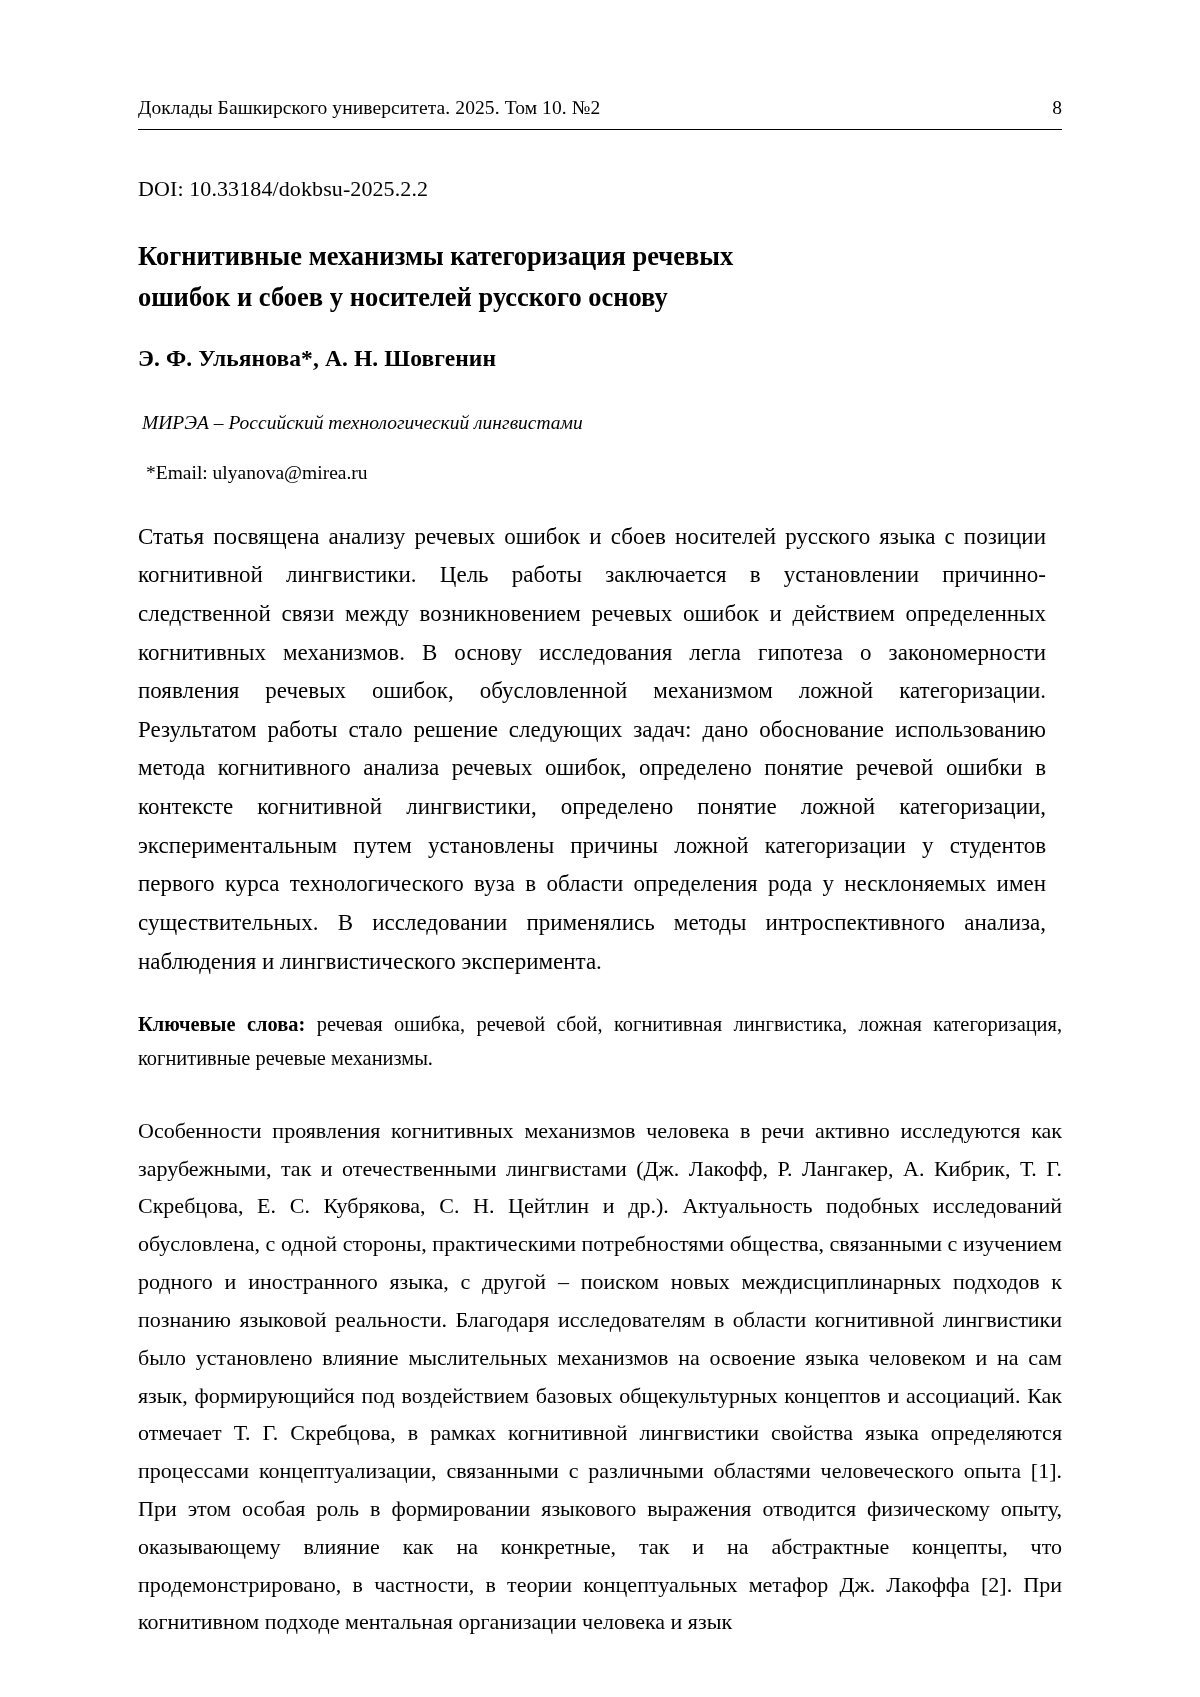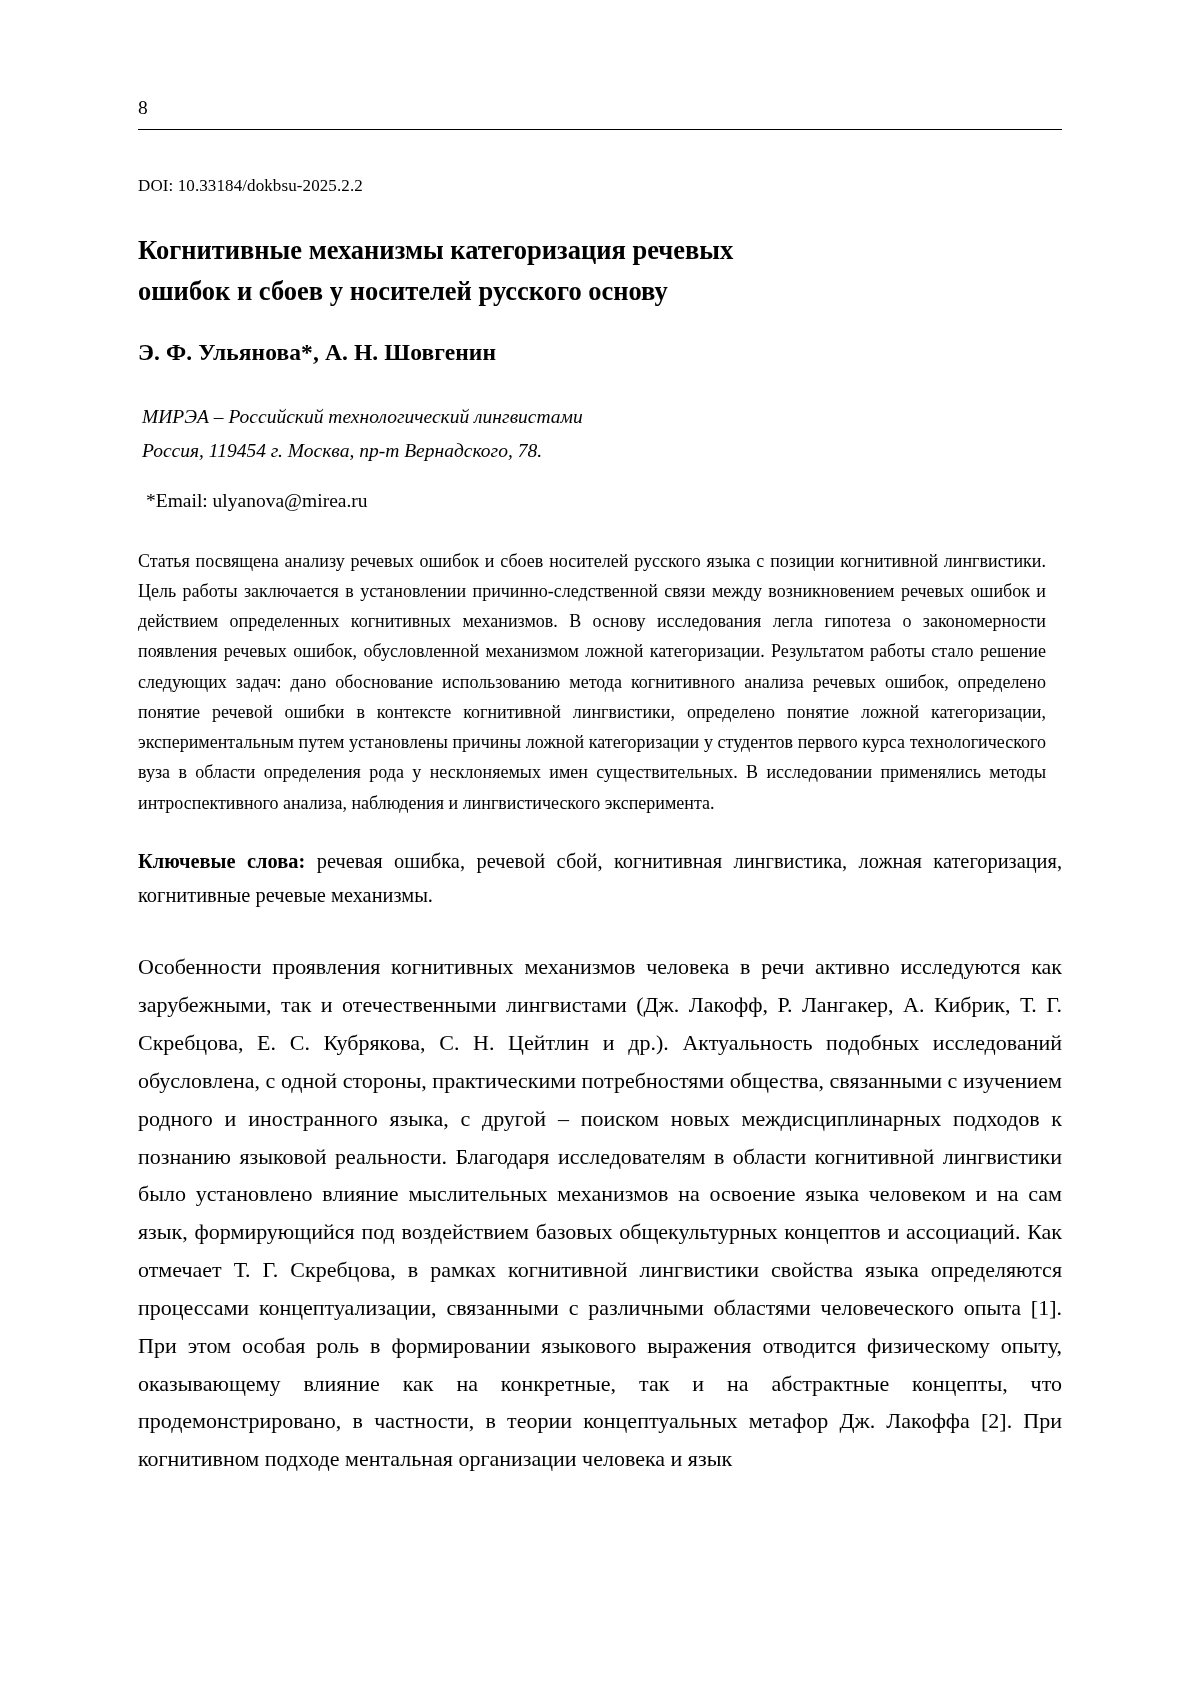--- a/index.html
+++ b/index.html
@@ -33,21 +33,21 @@
     margin-bottom: 46px;
   }
   .running-head .journal {
     letter-spacing: 0.1px;
   }
   .running-head .pagenum {
     font-size: 19.5px;
   }
   
   .doi {
-    font-size: 17px;
+    font-size: 22px;
     margin-bottom: 34px;
     letter-spacing: 0.1px;
   }
   
   .title {
     font-size: 26.5px;
     font-weight: bold;
     line-height: 1.55;
     margin: 0 0 26px 0;
     max-width: 700px;
@@ -71,21 +71,21 @@
   }
   .affiliation .line {
     display: block;
   }
   .email {
     font-size: 19.5px;
     margin: 0 0 34px 8px;
   }
   
   .abstract {
-    font-size: 18px;
+    font-size: 23px;
     line-height: 1.68;
     text-align: justify;
     margin: 0 16px 26px 0;
     hyphens: auto;
   }
   .keywords {
     font-size: 20.4px;
     line-height: 1.68;
     text-align: justify;
     margin: 0 0 36px 0;
@@ -101,35 +101,35 @@
     margin: 0;
     hyphens: auto;
   }
 </style>
 </head>
 <body>
 
 <div class="page">
 
   <div class="running-head">
+    <span class="journal">Доклады Башкирского университета. 2025. Том 10. №2</span>
     <span class="pagenum">8</span>
   </div>
 
   <div class="doi">DOI: 10.33184/dokbsu-2025.2.2</div>
 
   <h1 class="title">
     <span class="line">Когнитивные механизмы категоризация речевых</span>
     <span class="line">ошибок и сбоев у носителей русского основу</span>
   </h1>
 
   <div class="authors">Э. Ф. Ульянова*, А. Н. Шовгенин</div>
 
   <div class="affiliation">
     <span class="line">МИРЭА – Российский технологический лингвистами</span>
-    <span class="line">Россия, 119454 г. Москва, пр-т Вернадского, 78.</span>
   </div>
 
   <div class="email">*Email: ulyanova@mirea.ru</div>
 
   <p class="abstract">Статья посвящена анализу речевых ошибок и сбоев носителей русского языка с позиции когнитивной лингвистики. Цель работы заключается в установлении причинно-следственной связи между возникновением речевых ошибок и действием определенных когнитивных механизмов. В основу исследования легла гипотеза о закономерности появления речевых ошибок, обусловленной механизмом ложной категоризации. Результатом работы стало решение следующих задач: дано обоснование использованию метода когнитивного анализа речевых ошибок, определено понятие речевой ошибки в контексте когнитивной лингвистики, определено понятие ложной категоризации, экспериментальным путем установлены причины ложной категоризации у студентов первого курса технологического вуза в области определения рода у несклоняемых имен существительных. В исследовании применялись методы интроспективного анализа, наблюдения и лингвистического эксперимента.</p>
 
   <p class="keywords">
     <b>Ключевые слова:</b><span> речевая ошибка, речевой сбой, когнитивная лингвистика, ложная категоризация, когнитивные речевые механизмы.</span>
   </p>
 

